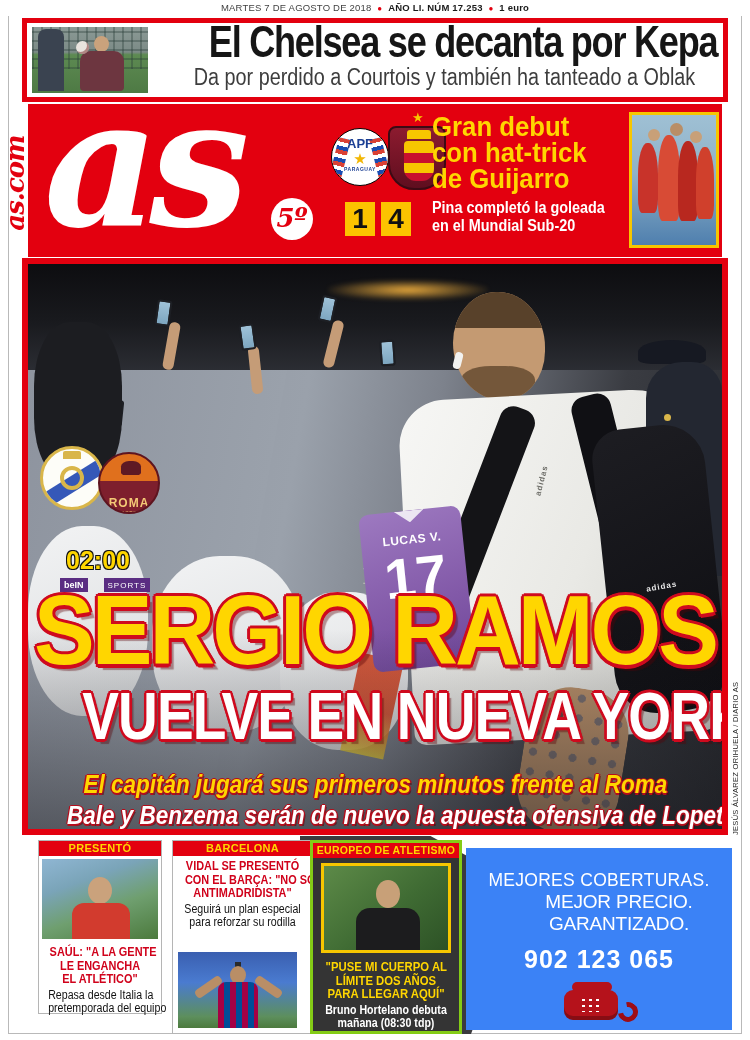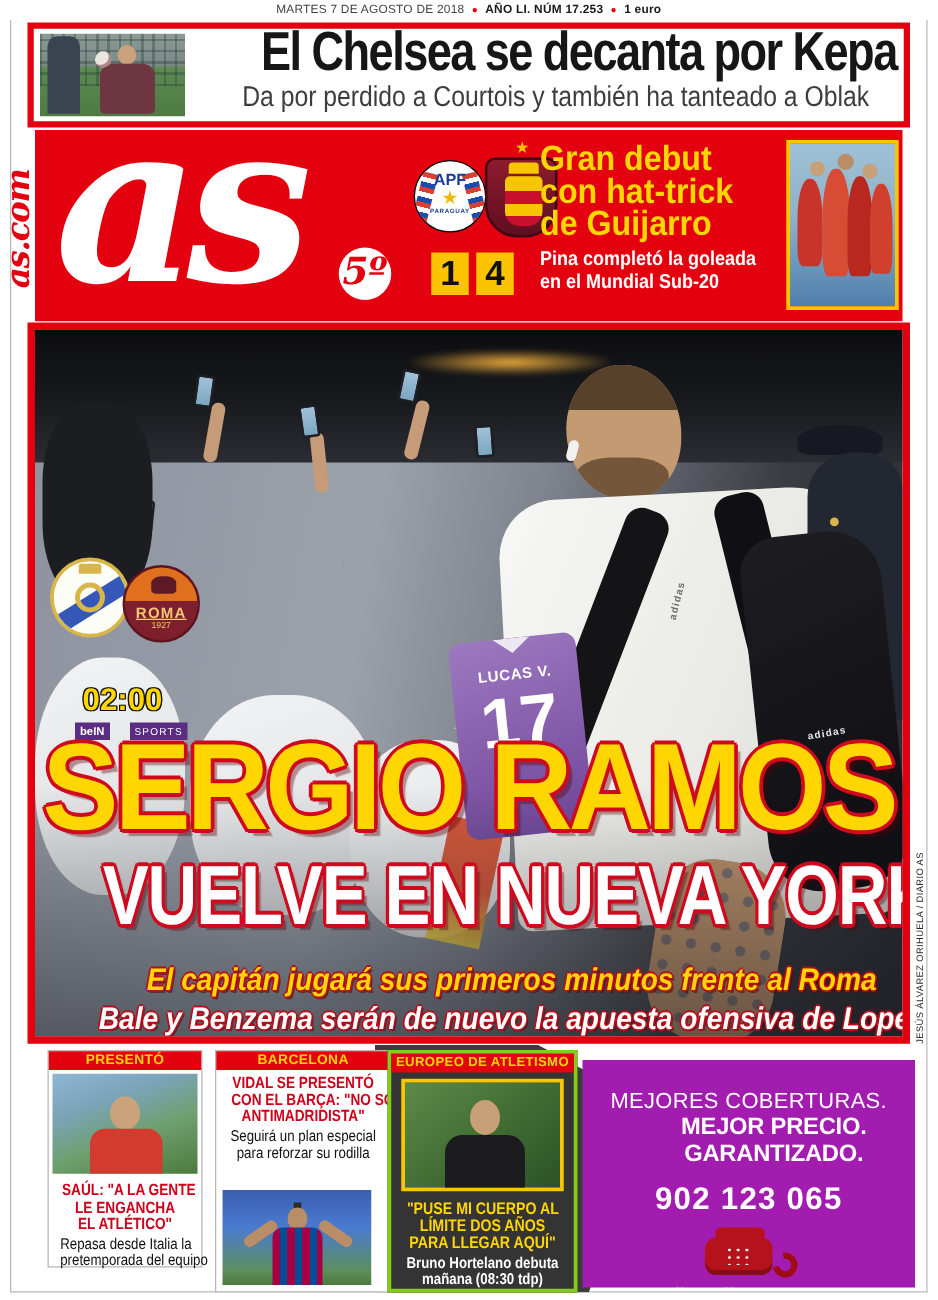--- a/index.html
+++ b/index.html
@@ -44,21 +44,21 @@
                 font-family:"DejaVu Serif", serif; font-style:italic; font-weight:bold;
                 font-size:26px; color:#e3000f; text-align:center; letter-spacing:-1px; }
   .masthead { position:absolute; left:28px; top:104px; width:694px; height:153px;
               background:#e3000f; overflow:hidden; z-index:2; }
   .as-logo { position:absolute; left:16px; top:-30px; font-family:"DejaVu Serif", serif;
              font-style:italic; font-weight:bold; font-size:178px; line-height:178px;
              color:#fff; letter-spacing:-10px; }
   .brand-suffix { position:absolute; left:243px; top:94px; width:42px; height:42px;
                   background:#fff; border-radius:50%; text-align:center; }
   .brand-suffix span { font-family:"DejaVu Serif", serif; font-style:italic; font-weight:bold;
-                       font-size:30px; line-height:40px; color:#e3000f;margin-top:20px; }
+                       font-size:26px; line-height:40px; color:#e3000f;margin-top:20px; }
   .apf-badge { position:absolute; left:303px; top:24px; width:58px; height:58px; background:#fff;
                border-radius:50%; border:1px solid #000000; text-align:center; overflow:hidden; }
   .apf-stripe { position:absolute; width:12px; height:40px; top:9px;
                 background:repeating-linear-gradient(180deg,#d52b1e 0 4px,#fff 4px 8px,#0038a8 8px 12px); opacity:.9; }
   .apf-s1 { left:2px; transform:rotate(14deg); }
   .apf-s2 { right:2px; transform:rotate(-14deg); }
   .apf-label { position:relative; display:block; margin-top:7px; color:#1b3f94; font-weight:bold; font-size:13px; }
   .apf-star { position:relative; display:block; color:#f2b705; font-size:15px; line-height:15px; }
   .apf-country { position:relative; display:block; color:#1b3f94; font-weight:bold; font-size:5px; letter-spacing:.5px; }
   .esp-star { position:absolute; left:384px; top:6px; color:#f7c600; font-size:13px; z-index:3; }
@@ -142,41 +142,41 @@
 
   .rm-badge { position:absolute; left:12px; top:182px; width:64px; height:64px; background:#fdfdf8;
               border:3px solid #d9b64a; border-radius:50%; overflow:hidden; z-index:5; }
   .rm-band { position:absolute; left:-8px; top:24px; width:86px; height:15px; background:#3558b8; transform:rotate(-32deg); }
   .rm-ring { position:absolute; left:17px; top:17px; width:24px; height:24px; border:4px solid #d9b64a; border-radius:50%; }
   .rm-crown { position:absolute; left:20px; top:2px; width:18px; height:8px; background:#d9b64a; border-radius:2px 2px 0 0; }
   .roma-badge { position:absolute; left:70px; top:188px; width:62px; height:62px; border-radius:50%;
                 background:linear-gradient(180deg,#e0701d 46%,#7e1f2d 46%); border:2px solid #5e141f;
                 text-align:center; z-index:6; overflow:hidden; }
   .roma-wolf { position:absolute; left:21px; top:7px; width:20px; height:14px; background:#5e1a24; border-radius:40% 40% 20% 20%; }
-  .roma-name { display:block; margin-top:29px; color:#f3c976; font-weight:bold; font-size:12px; letter-spacing:1px;text-decoration:underline; }
+  .roma-name { display:block; margin-top:42px; color:#f3c976; font-weight:bold; font-size:12px; letter-spacing:1px; }
   .roma-year { display:block; color:#f3c976; font-size:7px; }
   .kickoff { position:absolute; left:18px; top:282px; width:104px; text-align:center; color:#ffd600;
              font-weight:bold; font-size:25px; z-index:5; text-shadow:1px 1px 0 #111,-1px 1px 0 #111,1px -1px 0 #111,-1px -1px 0 #111; }
   .bein { position:absolute; left:32px; top:314px; display:flex; gap:16px; z-index:5; }
   .bein .b1 { background:#5a2d82; color:#fff; font-weight:bold; font-size:9px; padding:2px 4px; }
   .bein .b2 { background:#5a2d82; color:#fff; font-size:8px; letter-spacing:1px; padding:3px 4px 1px; }
 
   .headline1 { position:absolute; left:0; top:322px; width:100%; text-align:center; z-index:5; }
   .headline1 span { display:inline-block; font-weight:bold; font-size:91px; line-height:90px; letter-spacing:-3px;
                     color:#ffd600; transform:scale(1,1.08); transform-origin:center;
                     text-shadow:3px 0 0 #cf0a1e,-3px 0 0 #cf0a1e,0 3px 0 #cf0a1e,0 -3px 0 #cf0a1e,
                                 2px 2px 0 #cf0a1e,-2px 2px 0 #cf0a1e,2px -2px 0 #cf0a1e,-2px -2px 0 #cf0a1e,
                                 5px 5px 1px rgba(90,0,8,.4); }
   .headline2 { position:absolute; left:0; top:418px; width:100%; text-align:center; z-index:5; white-space:nowrap; }
   .headline2 span { display:inline-block; font-weight:bold; font-size:64px; line-height:68px; letter-spacing:-1px;
                     color:#fff; transform:scale(.86,1.05); transform-origin:center;
                     text-shadow:3px 0 0 #cf0a1e,-3px 0 0 #cf0a1e,0 3px 0 #cf0a1e,0 -3px 0 #cf0a1e,
                                 2px 2px 0 #cf0a1e,-2px 2px 0 #cf0a1e,2px -2px 0 #cf0a1e,-2px -2px 0 #cf0a1e,
                                 5px 5px 1px rgba(90,0,8,.4); }
-  .sub1, .sub2 { position:absolute; left:12px; width:100%; text-align:right; z-index:6; white-space:nowrap; }
+  .sub1, .sub2 { position:absolute; left:0; width:100%; text-align:center; z-index:6; white-space:nowrap; }
   .sub1 { top:506px; } .sub2 { top:537px; }
   .sub1 span, .sub2 span { display:inline-block; font-style:italic; font-weight:bold; font-size:25px;
                            transform:scaleX(.9); transform-origin:center;
                            text-shadow:1.5px 0 0 #b50d1c,-1.5px 0 0 #b50d1c,0 1.5px 0 #b50d1c,0 -1.5px 0 #b50d1c,
                                        2px 2px 0 rgba(90,0,8,.55); }
   .sub1 span { color:#ffd600; } .sub2 span { color:#fff; }
   .photo-credit { position:absolute; left:731px; top:835px; width:255px; font-size:7.5px; color:#2a2a2a;
                   letter-spacing:.3px; transform:rotate(-90deg); transform-origin:0 0; z-index:3; white-space:nowrap; }
 
   
@@ -208,24 +208,24 @@
   .sb-headline { padding:3px 1px 1px; }
   .sb-line { font-weight:bold; font-size:13px; line-height:13.5px; text-align:center; white-space:nowrap;
              transform:scaleX(.84); transform-origin:center; color:#d0021b; }
   .box3 .sb-line { color:#ffd600; font-size:13.5px; }
   .sb-body { padding-top:2px; }
   .sb-bline { font-size:12.5px; line-height:13.5px; text-align:center; white-space:nowrap; color:#111;
               transform:scaleX(.85); transform-origin:center; font-weight:500; }
   .box3 .sb-bline { color:#fff; font-weight:bold; font-size:12.5px; }
 
   
-  .ad { position:absolute; left:466px; top:848px; width:266px; height:182px; background:#a21caf;
+  .ad { position:absolute; left:466px; top:848px; width:266px; height:182px; background:#3b82f6;
         z-index:2; text-align:center; color:#fff; overflow:hidden; }
   .ad-l1 { margin-top:22px; font-size:17.5px; letter-spacing:.3px; }
-  .ad-l2 { font-size:19px; font-weight:bold; letter-spacing:-.2px;padding-left:40px; }
+  .ad-l2 { font-size:19px; font-weight:normal; letter-spacing:-.2px;padding-left:40px; }
   .ad-phone { margin-top:10px; font-size:25px; font-weight:bold; letter-spacing:1px; }
   .ad-icon { position:relative; margin:6px auto 0; width:86px; height:44px; }
   .ph-body { position:absolute; left:8px; top:10px; width:54px; height:30px; background:#b5121b;
              border-radius:9px; box-shadow:inset 0 -4px 0 rgba(0,0,0,.25); }
   .ph-keys { position:absolute; left:24px; top:17px; width:22px; height:15px;
              background-image:radial-gradient(#fff 1.2px, rgba(0,0,0,0) 1.4px); background-size:7px 6px; }
   .ph-handle { position:absolute; left:16px; top:2px; width:40px; height:10px; background:#b5121b; border-radius:6px; }
   .ph-cord { position:absolute; right:4px; bottom:2px; width:20px; height:20px; border:5px solid #9e0d15;
              border-radius:50%; border-left-color:rgba(0,0,0,0); transform:rotate(35deg); }
   .ad-site { display:inline-block; margin-top:4px; font-size:15px; font-weight:bold;

